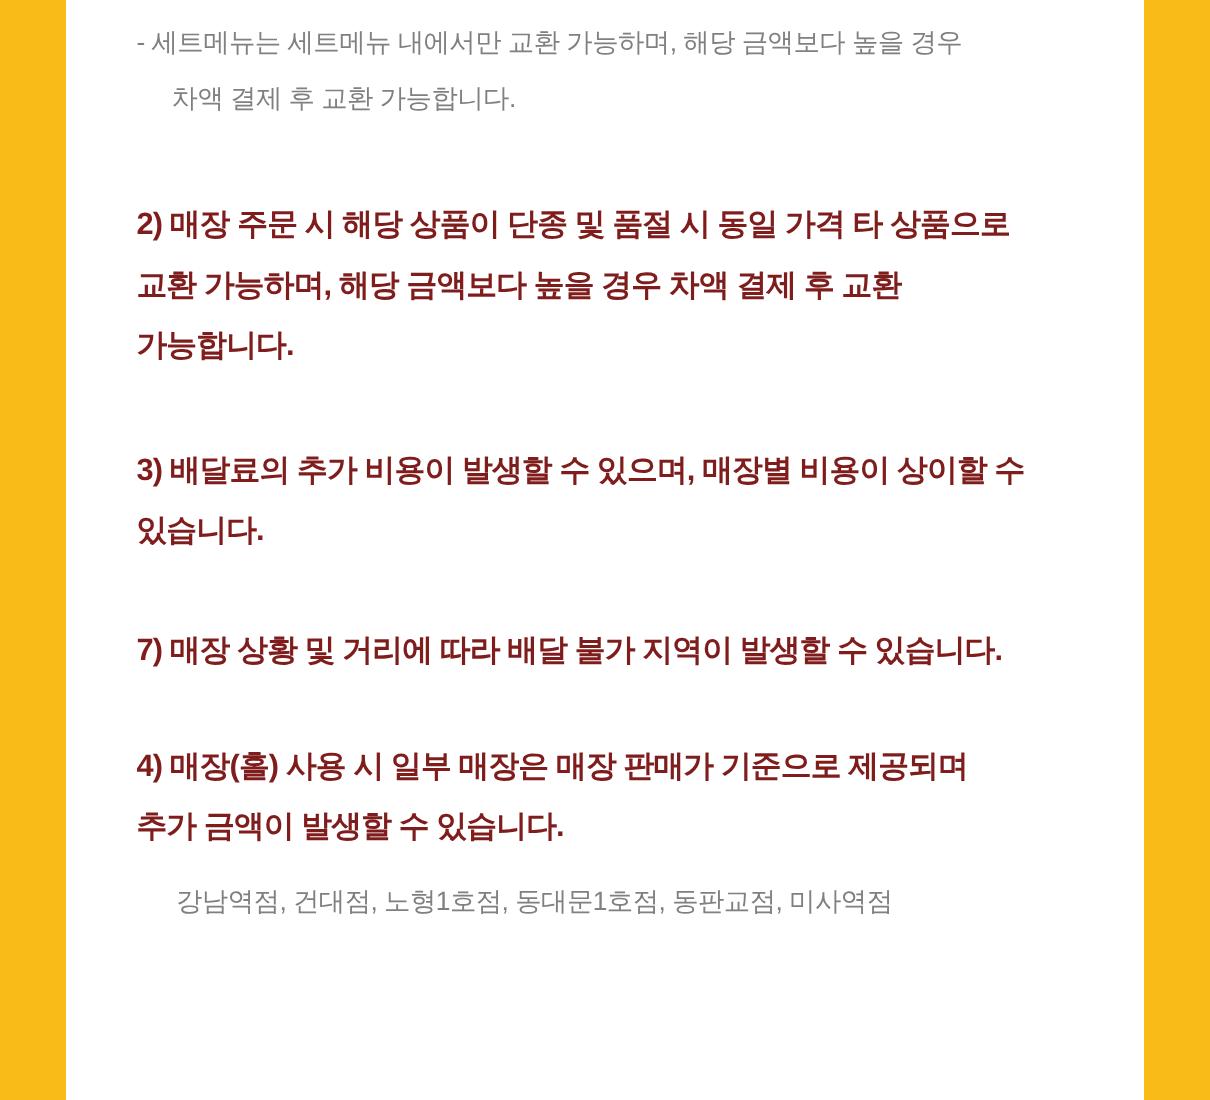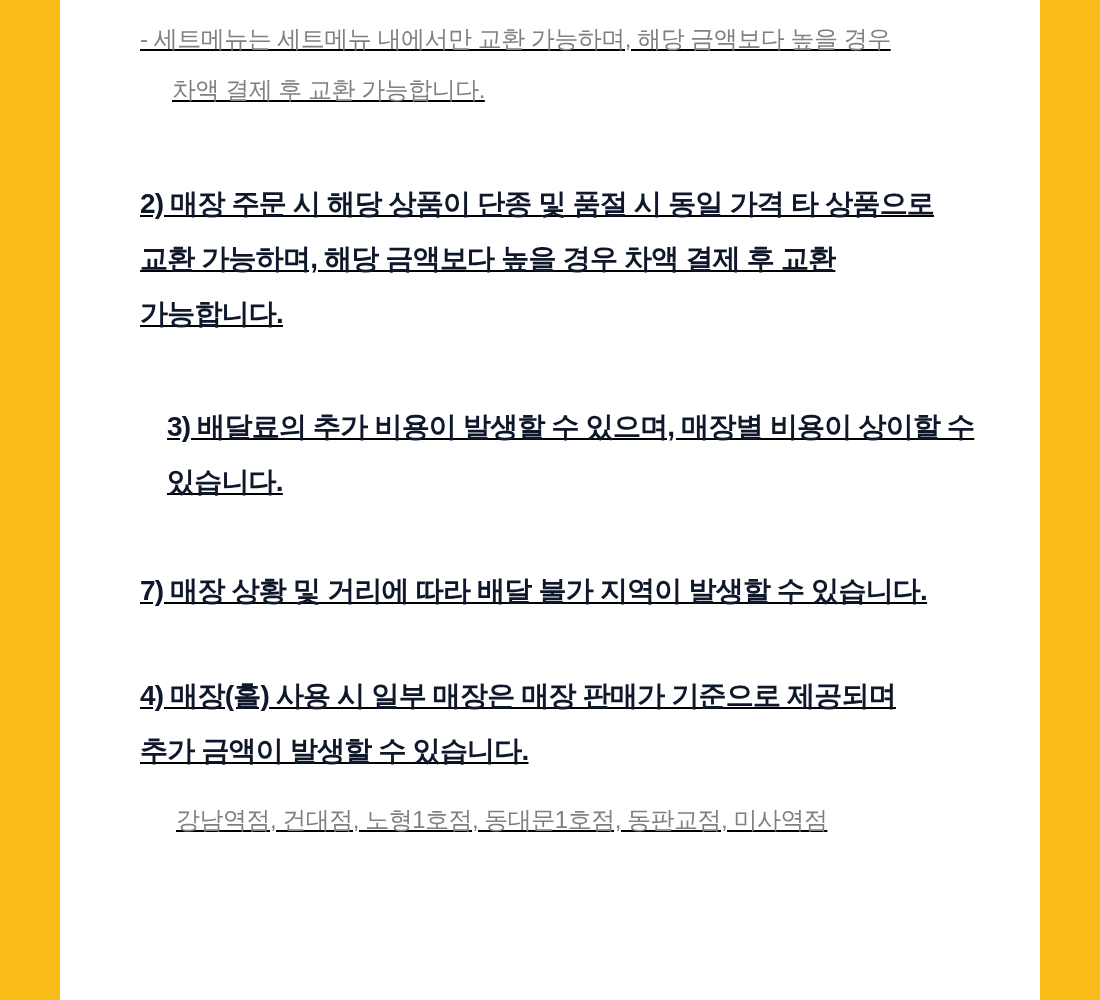--- a/index.html
+++ b/index.html
@@ -20,54 +20,53 @@
     position: absolute;
     top: 0;
     width: 60px;
     height: 1000px;
     background: #F8BB17;
   }
   .accent-bar.left  { left: 0; }
   .accent-bar.right { right: 0; }
   .content {
     position: absolute;
-    left: 76px;
+    left: 60px;
     right: 60px;
     top: 0;
     height: 1000px;
     padding: 13px 40px 0 64px;
     overflow: hidden;
-    text-decoration: underline;
   }
   .text-block {
     white-space: pre-line;
     letter-spacing: -0.5px;
   }
   .note {
     color: #808080;
     font-size: 24px;
     line-height: 51px;
     font-weight: 400;
     padding-left: 32px;
     text-indent: -32px;
   }
   .rule {
-    color: #0f172a;
+    color: #7f1d1d;
     font-size: 28px;
     line-height: 55px;
     font-weight: 700;
     letter-spacing: -0.8px;
   }
   .note.continuation {
     padding-left: 36px;
     text-indent: 0;
   }
   .m-rule2  { margin-top: 61px; }
   .m-note2  { margin-top: 20px; }
-  .m-rule3  { margin-top: 58px; margin-left: 27px; }
+  .m-rule3  { margin-top: 58px; }
   .m-rule4  { margin-top: 54px; }
   .m-rule5  { margin-top: 50px; }
   .m-stores { margin-top: 16px; }
 </style>
 </head>
 <body>
 
 <div class="page">
 
   <div class="accent-bar left"></div>

